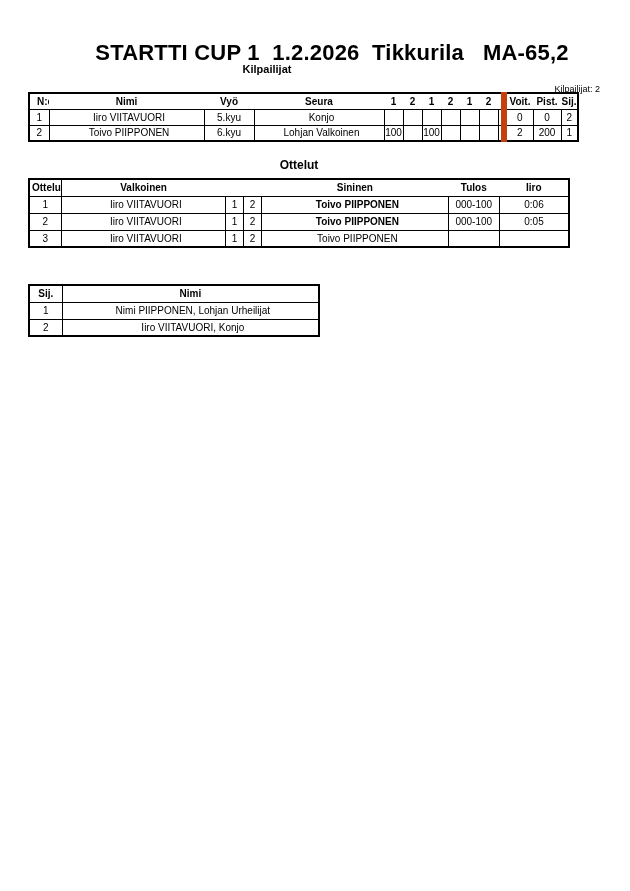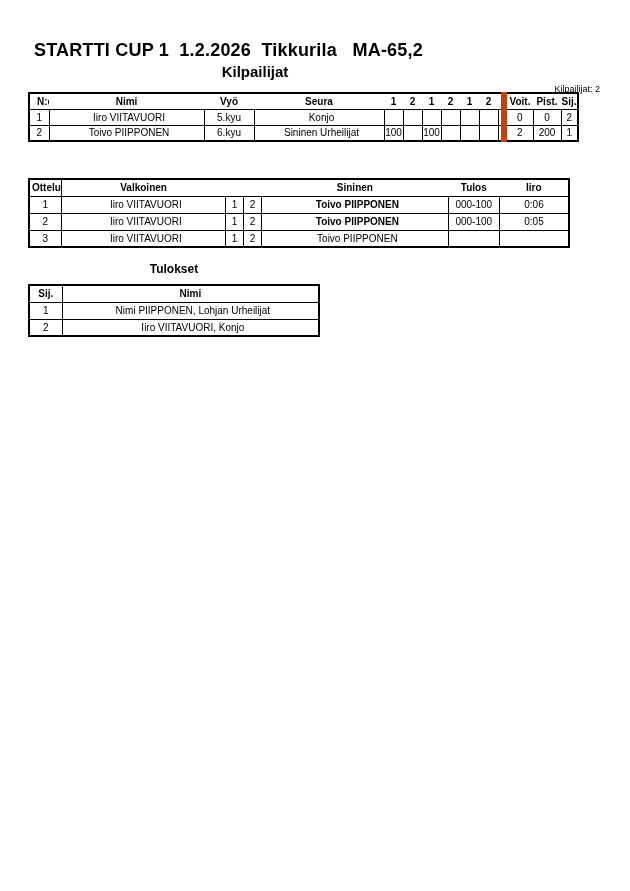--- a/index.html
+++ b/index.html
@@ -9,26 +9,27 @@
     background:#fff;
   }
   .page {
     position:relative;
     width:630px; height:891px;
     background:#ffffff;
     overflow:hidden;
   }
   .title {
     position:absolute; left:34px; right:0; top:40px;
-    font-size:18px; font-weight:bold;
+    text-align:center;
+    font-size:22px; font-weight:bold;
     white-space:pre;
     letter-spacing:0.2px;
   }
   .sec-heading { position:absolute; text-align:center; font-weight:bold; }
-  .h-kilpailijat { left:16px; width:478px; top:63px; font-size:15px; }
+  .h-kilpailijat { left:28px; width:478px; top:63px; font-size:11px; }
   .h-ottelut    { left:28px; width:542px; top:158px; font-size:12px; }
   .h-tulokset   { left:28px; width:292px; top:262px; font-size:12px; }
   .count-label {
     position:absolute; left:400px; width:200px; top:68px;
     text-align:right; font-size:9px;margin-top:16px;
   }
 
   table {
     border-collapse:collapse;
     table-layout:fixed;
@@ -124,35 +125,36 @@
         <td></td>
         <td class="spacer"></td>
         <td class="voit">0</td>
         <td>0</td>
         <td>2</td>
       </tr>
       <tr>
         <td>2</td>
         <td class="al">Toivo PIIPPONEN</td>
         <td>6.kyu</td>
-        <td class="al">Sininen Urheilijat</td>
+        <td class="al">Lohjan Valkoinen</td>
         <td>100</td>
         <td></td>
         <td>100</td>
         <td></td>
         <td></td>
         <td></td>
         <td class="spacer"></td>
         <td class="voit">2</td>
         <td>200</td>
         <td>1</td>
       </tr>
     </tbody>
   </table>
 
+  <div class="sec-heading h-ottelut">Ottelut</div>
 
   <table id="t2">
     <colgroup>
       <col style="width:32px">
         <col style="width:163px">
         <col style="width:18px">
         <col style="width:18px">
       <col style="width:185px">
         <col style="width:51px">
         <col style="width:69px">
@@ -192,21 +194,20 @@
         <td class="al">Iiro VIITAVUORI</td>
         <td>1</td>
         <td>2</td>
         <td class="al">Toivo PIIPPONEN</td>
         <td></td>
         <td></td>
       </tr>
     </tbody>
   </table>
 
-  <div class="sec-heading h-tulokset">Tulokset</div>
 
   <table id="t3">
     <colgroup>
       <col style="width:33px">
         <col style="width:255px">
     </colgroup>
     <thead>
       <tr>
         <th class="h-sij">Sij.</th>
         <th>Nimi</th>

